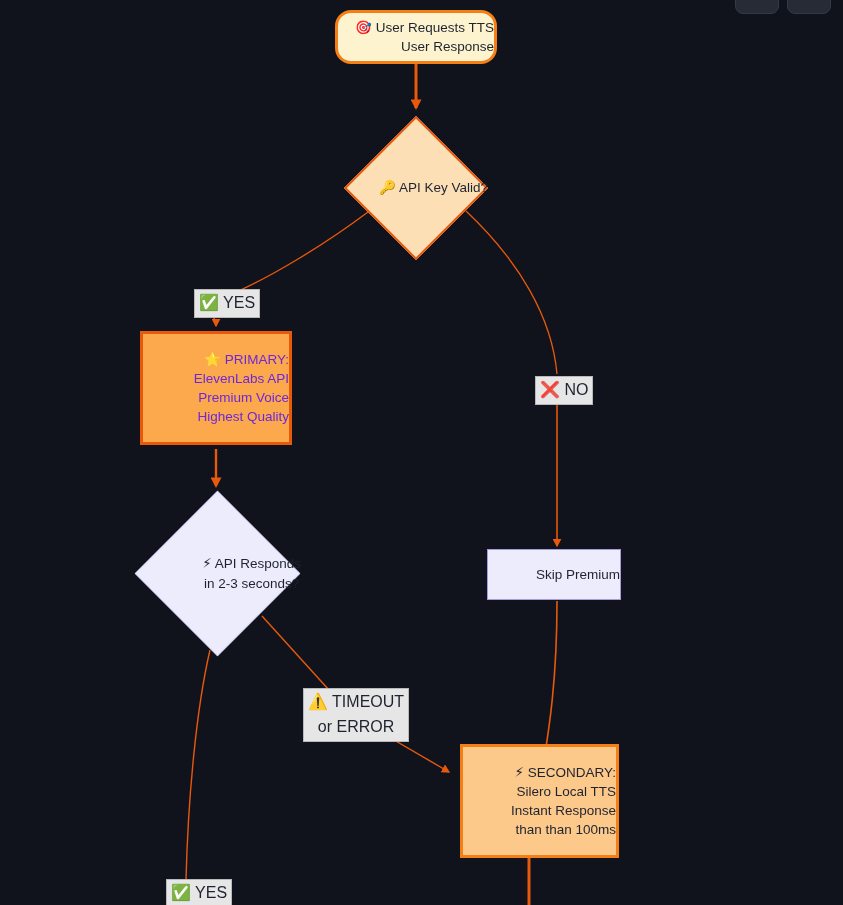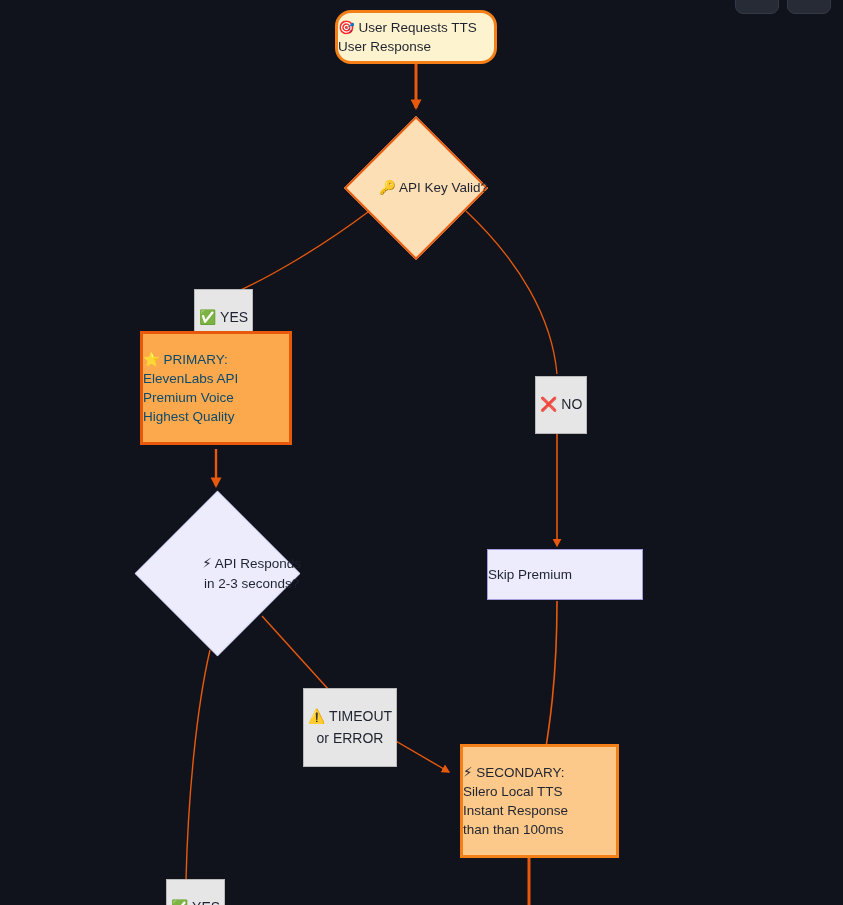--- a/index.html
+++ b/index.html
@@ -34,21 +34,21 @@
     height: 905px;
     pointer-events: none;
   }
   
   .node {
     position: absolute;
     box-sizing: border-box;
     display: flex;
     align-items: center;
     justify-content: center;
-    text-align: left;
+    text-align: right;
     line-height: 1.42;
     font-size: 13.5px;
   }
   .node .lines { width: 100%; }
   .node .lines div { white-space: nowrap; }
 
   
   .n-start {
     background: #fdf3ce;
     border: 3px solid #f57f17;
@@ -80,21 +80,21 @@
     border: 2px solid #e8590c;
   }
   .d-lav .diamond-shape {
     background: #ececfd;
     border: 1px solid #d9d9fa;
   }
   
   .n-primary {
     background: #fba94c;
     border: 3px solid #e8590c;
-    color: #0c4a6e;
+    color: #6d28d9;
     font-size: 13.5px;
   }
   
   .n-secondary {
     background: #fcc98a;
     border: 3px solid #f57f17;
     color: #1f2330;
     font-size: 13.5px;
     margin-left: 10px;
   }
@@ -104,23 +104,23 @@
     border: 1px solid #a29bdd;
     color: #1f2330;
     font-size: 13.5px;
   }
   
   .edge-label {
     position: absolute;
     background: #e6e6e6;
     border: 1px solid #b9b9b9;
     color: #1f2330;
-    font-size: 14px;
+    font-size: 16px;
     line-height: 1.55;
-    padding: 17px 4px;
+    padding: 1px 4px;
     text-align: center;
     white-space: nowrap;
   }
   .emo { font-family: "DejaVu Sans", sans-serif; }
 </style>
 </head>
 <body>
 
 <div id="canvas">
 
@@ -206,21 +206,21 @@
       <div>
         <div>
           <span class="emo">⚡</span>
           <span>API Responds</span>
         </div>
         <div>in 2-3 seconds?</div>
       </div>
     </div>
   </div>
 
-  <div class="node n-lav" style="left:487px; top:549px; width:156px; height:51px;">
+  <div class="node n-lav" style="left:487px; top:549px; width:134px; height:51px;">
     <div class="lines">
       <div>Skip Premium</div>
     </div>
   </div>
 
   <div class="edge-label" style="left:303px; top:688px;">
     <div>
       <span class="emo">⚠️</span>
       <span>TIMEOUT</span>
     </div>

